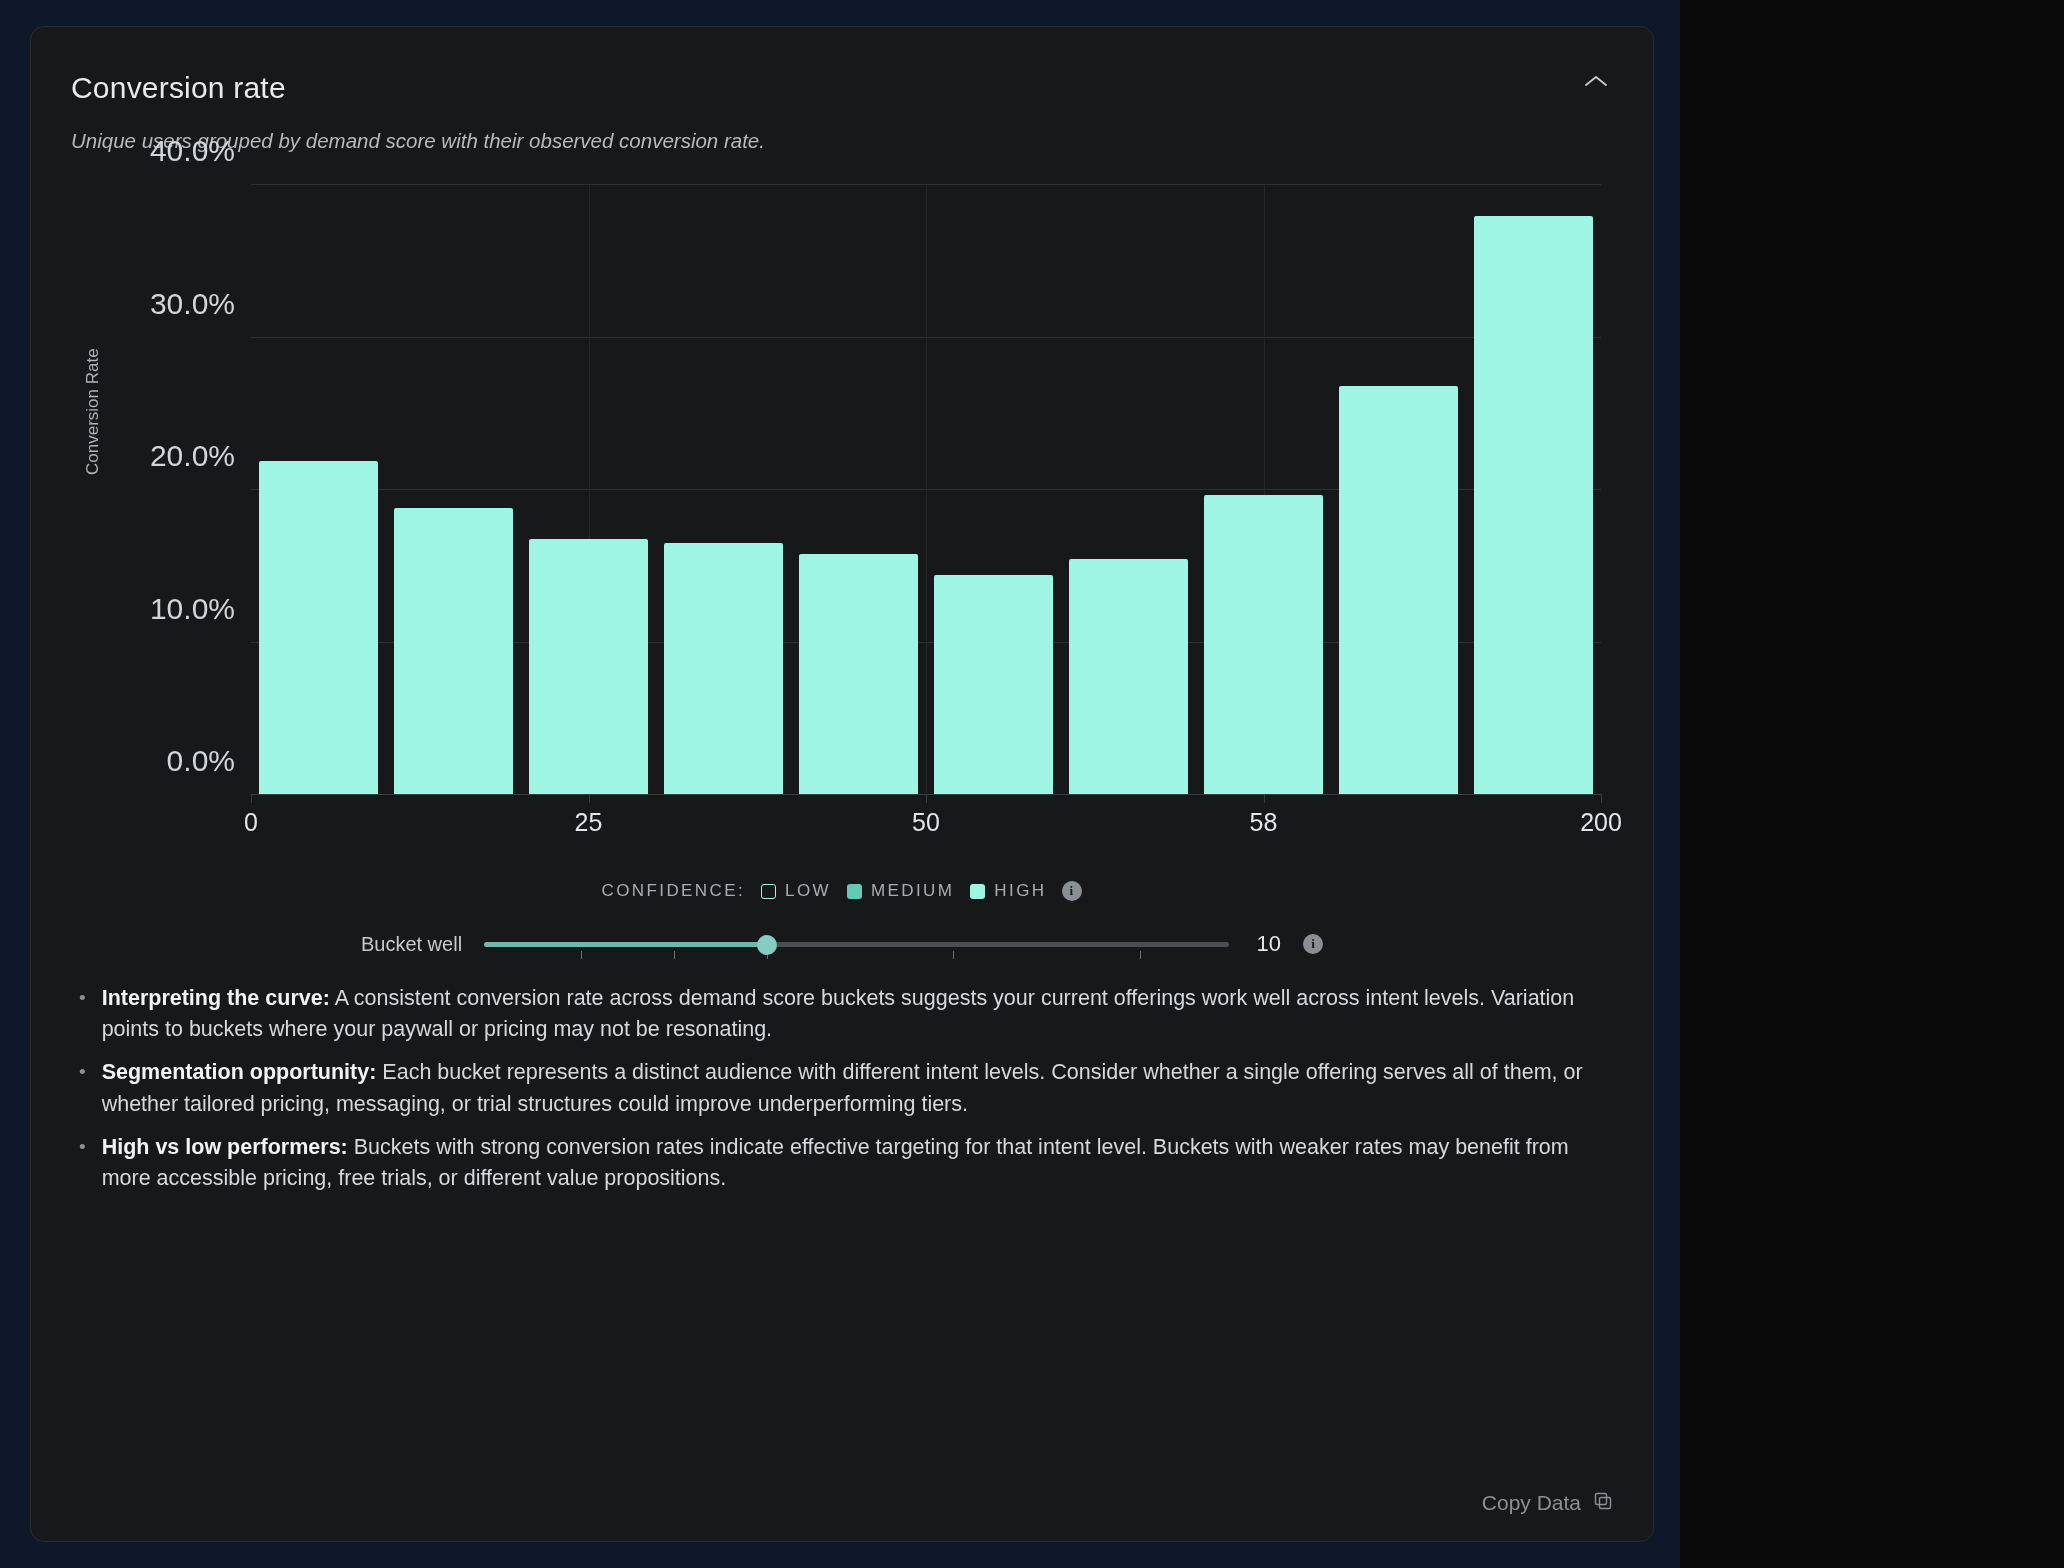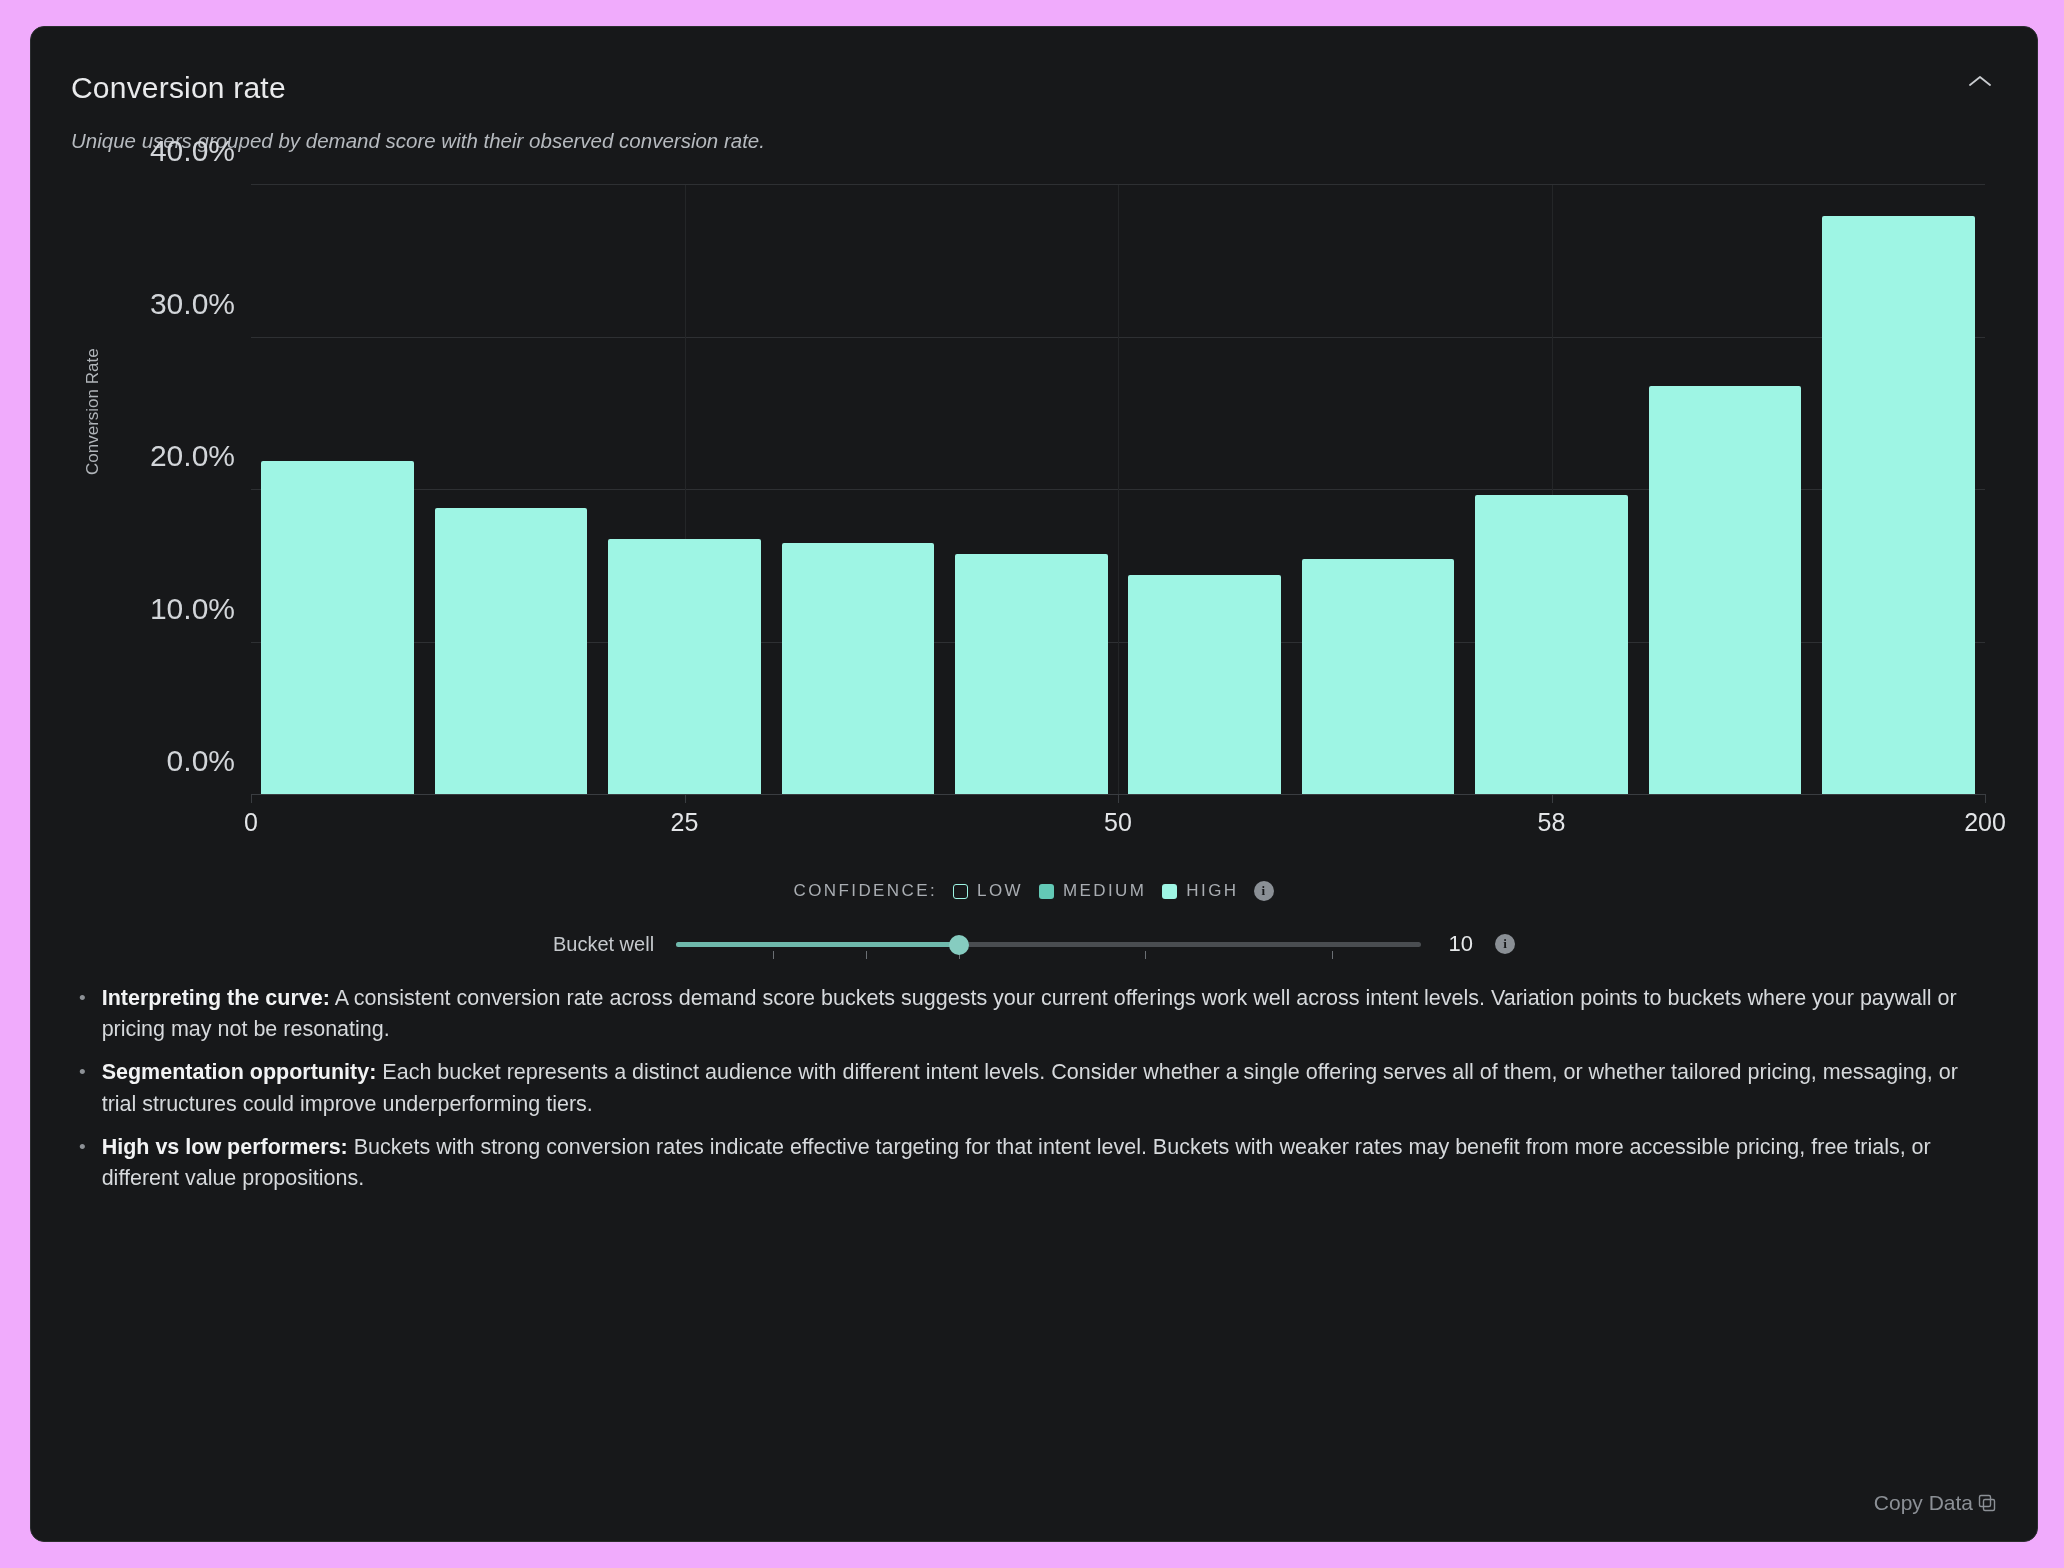--- a/index.html
+++ b/index.html
@@ -4,25 +4,25 @@
 <style>
   html, body {
     margin: 0;
     padding: 0;
     background: #0a0a0a;
     width: 2064px;
     height: 1568px;
     font-family: "Liberation Sans", sans-serif;
   }
   .page {
-    width: 2064px;
+    width: 1680px;
     height: 1568px;
     box-sizing: border-box;
     padding: 26px 26px 26px 30px;
-    background: #f0abfc;
+    background: #0f172a;
   }
   .card {
     position: relative;
     width: 100%;
     height: 100%;
     box-sizing: border-box;
     background: #17181a;
     border: 1px solid #2b2d30;
     border-radius: 14px;
     padding: 44px 40px 30px 40px;
@@ -260,22 +260,21 @@
     flex: 0 0 auto;
   }
   .note b { color: #f2f3f4; font-weight: 700; }
 
   
   .footer {
     position: absolute;
     right: 40px;
     bottom: 26px;
     display: flex;
-    align-items: center;
-    gap: 4px;
+    gap: 12px;
     color: #8c9096;
     font-size: 21px;
     cursor: pointer;
     margin-left: 47px;
   }
   .copy-icon { width: 20px; height: 20px; display: block; }
 </style>
 </head>
 <body>
 

